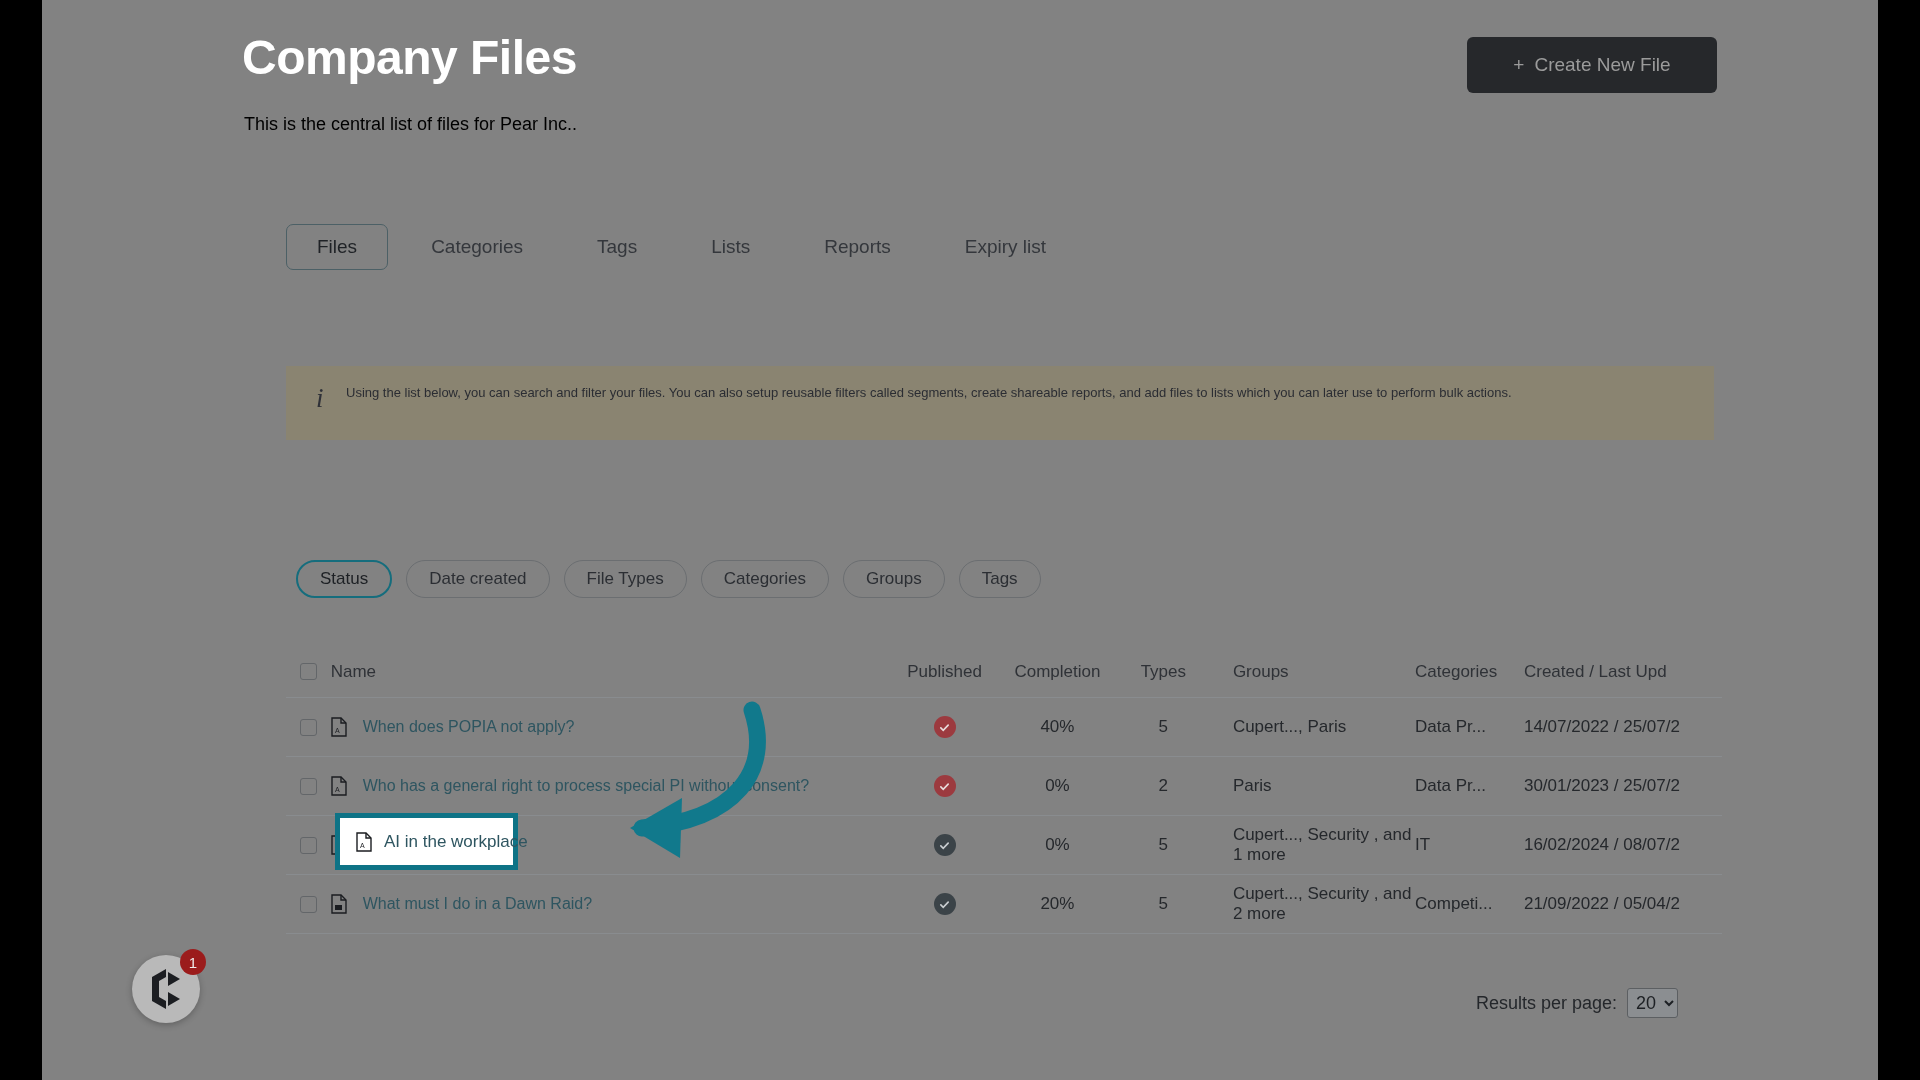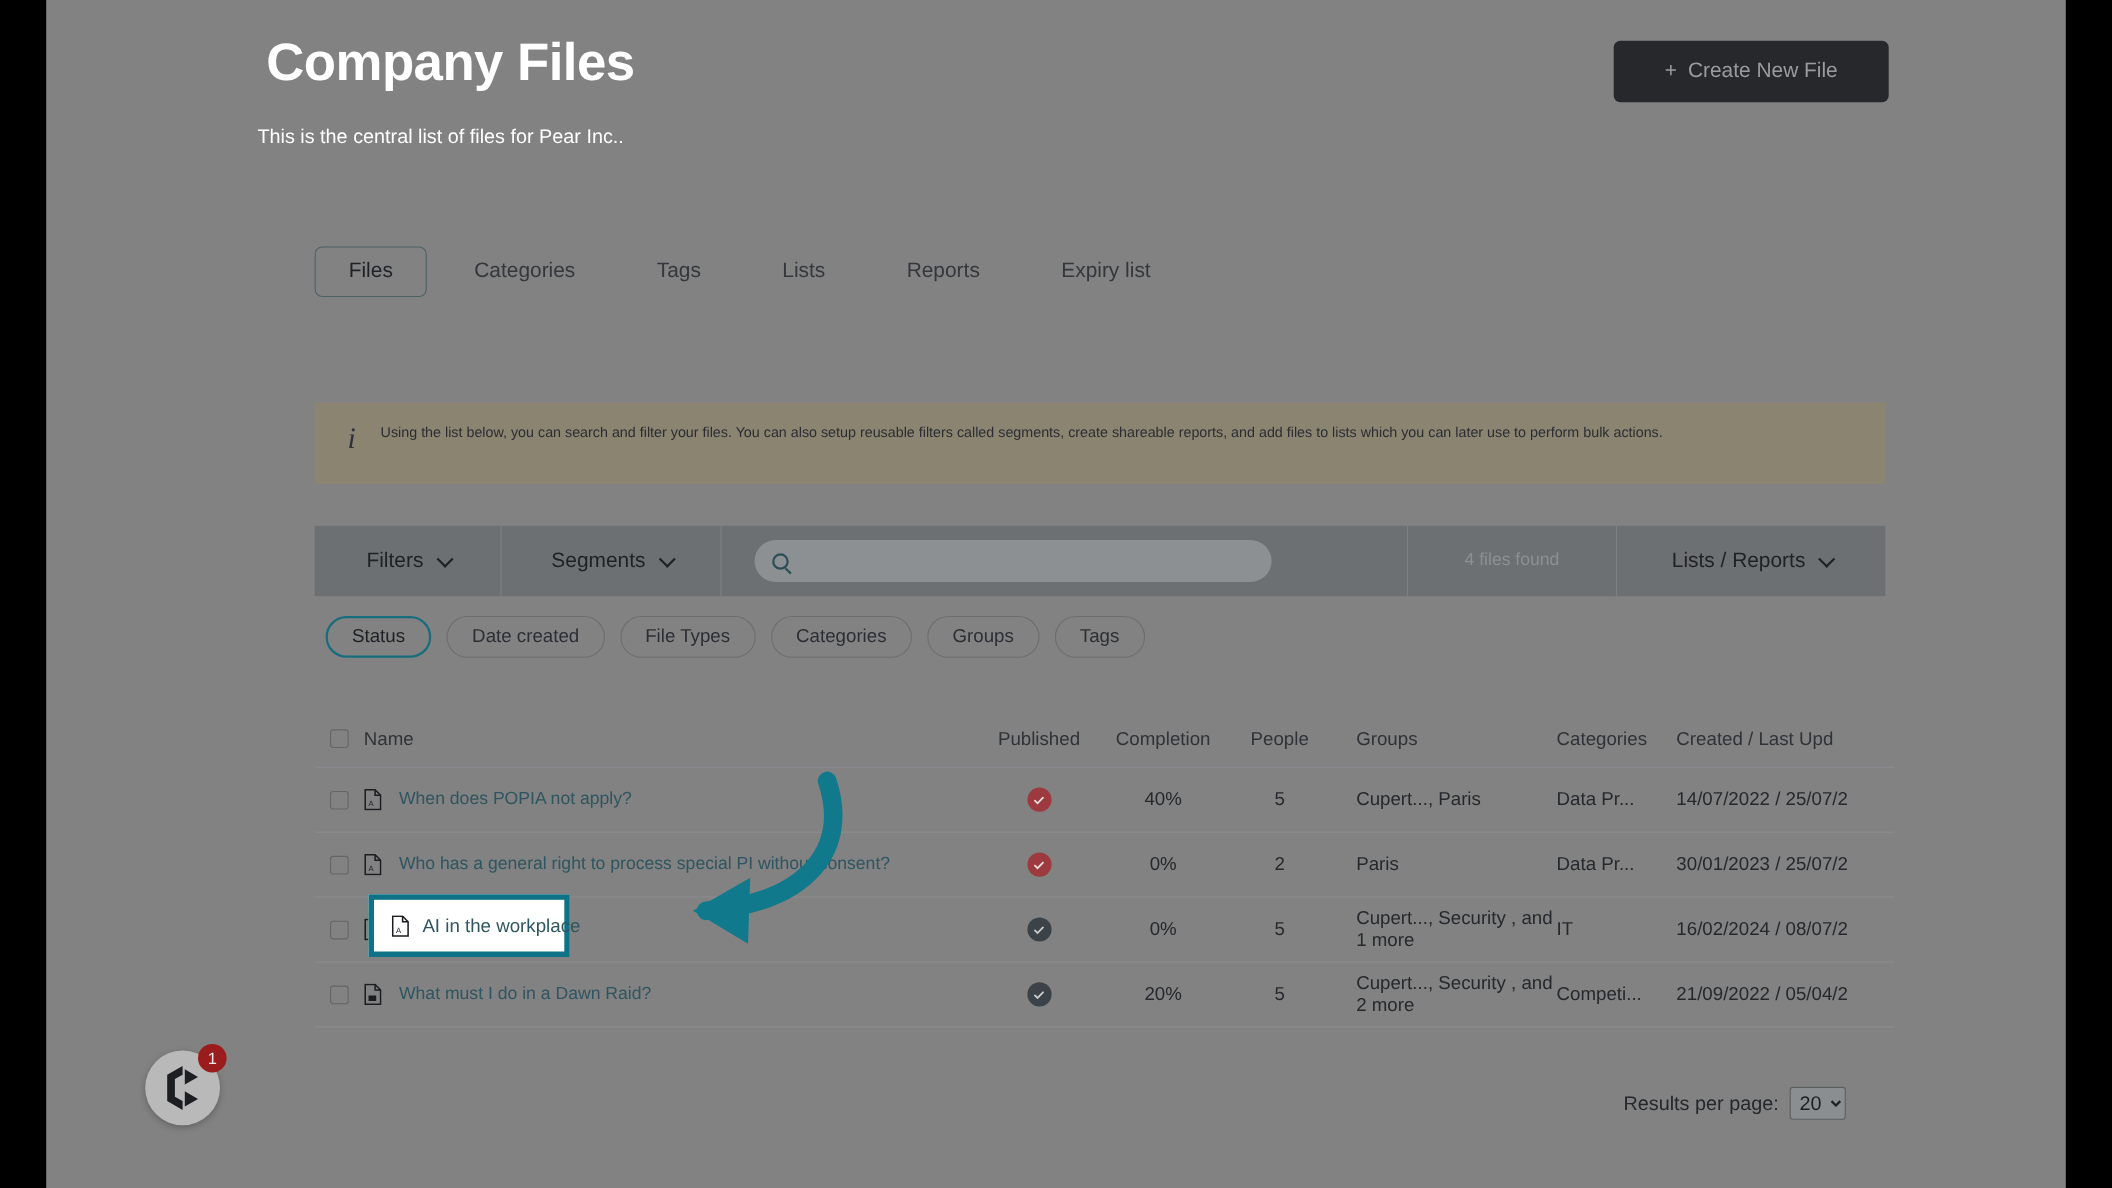--- a/index.html
+++ b/index.html
@@ -23,22 +23,22 @@
     overflow: hidden;
   }
 
   
   .page-title {
     position: absolute; left: 200px; top: 30px;
     font-size: 48px; font-weight: bold; letter-spacing: -0.5px;
     color: #ffffff;
   }
   .page-sub {
-    position: absolute; left: 192px; top: 114px;
-    font-size: 18px; color: #ffffff;
+    position: absolute; left: 202px; top: 114px;
+    font-size: 18px; color: #000000;
   }
   .create-btn {
     position: absolute; left: 1425px; top: 37px;
     width: 250px; height: 56px;
     background: #26282b; border: none; border-radius: 6px;
     color: #9b9b9b; font-size: 19px; font-family: "Liberation Sans", sans-serif;
     cursor: pointer;
     display: flex; align-items: center; justify-content: center;
   }
   .create-btn .plus { margin-right: 10px; font-size: 19px; }
@@ -254,61 +254,40 @@
       <div class="tab">Lists</div>
       <div class="tab">Reports</div>
       <div class="tab">Expiry list</div>
     </div>
 
     <div class="banner">
       <div class="i-icon">i</div>
       <div class="b-text">Using the list below, you can search and filter your files. You can also setup reusable filters called segments, create shareable reports, and add files to lists which you can later use to perform bulk actions.</div>
     </div>
 
-    <div class="toolbar">
-      <div class="tb-cell tb-filters">
-        <span>Filters</span>
-        <span class="caret"></span>
-      </div>
-      <div class="tb-cell tb-segments">
-        <span>Segments</span>
-        <span class="caret"></span>
-      </div>
-      <div class="tb-cell tb-search">
-        <div class="search-pill">
-          <span class="mag"></span>
-          <input type="text" placeholder="" style="">
-        </div>
-      </div>
-      <div class="tb-cell tb-count">4 files found</div>
-      <div class="tb-cell tb-lists">
-        <span>Lists / Reports</span>
-        <span class="caret"></span>
-      </div>
-    </div>
 
     <div class="chips">
       <div class="chip active">Status</div>
       <div class="chip">Date created</div>
       <div class="chip">File Types</div>
       <div class="chip">Categories</div>
       <div class="chip">Groups</div>
       <div class="chip">Tags</div>
     </div>
 
     <div class="table">
       <div class="thead">
         <div class="trow">
           <div class="c-check">
             <span class="cbox"></span>
           </div>
           <div class="c-name">Name</div>
           <div class="c-pub">Published</div>
           <div class="c-comp">Completion</div>
-          <div class="c-people">People</div>
+          <div class="c-people">Types</div>
           <div class="c-groups">Groups</div>
           <div class="c-cats">Categories</div>
           <div class="c-dates">Created / Last Upd</div>
         </div>
       </div>
 
       <div class="trow">
         <div class="c-check">
           <span class="cbox"></span>
         </div>

